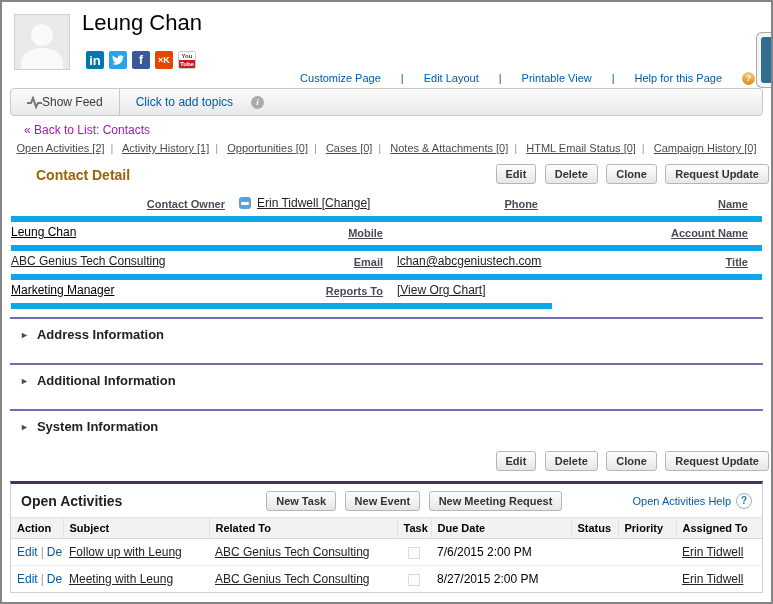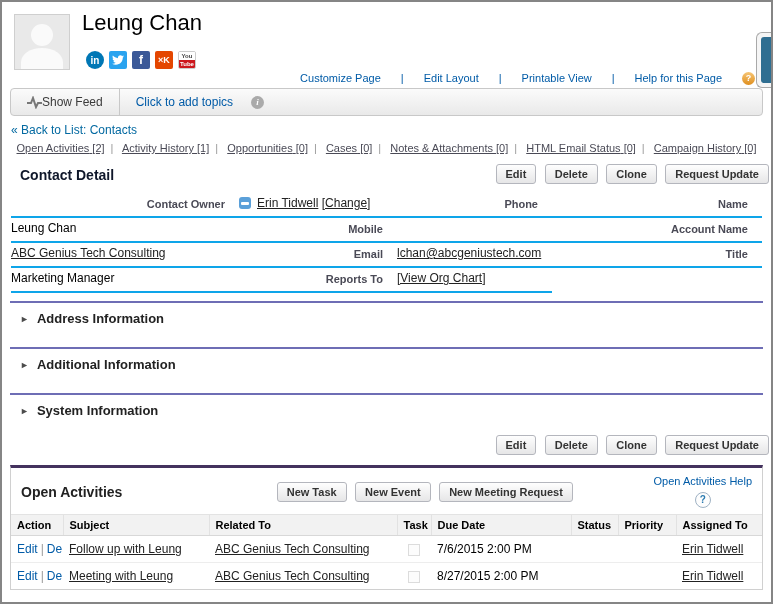--- a/index.html
+++ b/index.html
@@ -17,21 +17,21 @@
   
   .header{position:relative;height:86px;}
   .avatar{position:absolute;left:12px;top:12px;width:54px;height:54px;
     background:#e9e9e9;border:1px solid #cfcfcf;overflow:hidden;}
   .avatar .head{position:absolute;left:16px;top:9px;width:22px;height:22px;border-radius:50%;background:#fafafa;}
   .avatar .shoulders{position:absolute;left:6px;top:33px;width:42px;height:28px;border-radius:50% 50% 0 0;background:#fafafa;}
   .page-title{position:absolute;left:80px;top:8px;font-size:22px;color:#000;}
   .social{position:absolute;left:84px;top:49px;display:flex;gap:5px;}
   .sicon{width:18px;height:18px;display:flex;align-items:center;justify-content:center;
     color:#fff;font-weight:bold;border-radius:2px;font-size:10px;box-sizing:border-box;cursor:pointer;}
-  .ic-li{background:#0077b5;font-size:10px;border-radius:9px;}
+  .ic-li{background:#0077b5;font-size:13px;}
   .ic-tw{background:#2aa3ef;}
   .ic-fb{background:#3b5998;font-size:12px;}
   .ic-kl{background:#e44600;font-size:9px;}
   .ic-yt{background:#fff;border:1px solid #ccc;flex-direction:column;padding:0;overflow:hidden;}
   .yt-top{display:block;width:100%;text-align:center;font-size:6px;line-height:8px;color:#444;background:#fff;font-weight:bold;}
   .yt-bot{display:block;width:100%;text-align:center;font-size:6px;line-height:8px;color:#fff;background:#cc181e;font-weight:bold;}
   .top-links{position:absolute;right:16px;top:70px;font-size:11px;color:#015ba7;display:flex;align-items:flex-start;gap:20px;white-space:nowrap;}
   .top-links .lnk{cursor:pointer;}
   .help-orange{display:inline-block;width:13px;height:13px;border-radius:50%;
     background:linear-gradient(#f6c575,#df8f1e);color:#fff;text-align:center;line-height:13px;
@@ -44,51 +44,51 @@
   .feed-bar{margin:0 8px;height:26px;border:1px solid #c8c8c8;border-radius:4px;
     background:linear-gradient(#fbfbfb,#e9e9e9);display:flex;align-items:center;font-size:12px;}
   .feed-btn{display:flex;align-items:center;padding:0 16px;color:#3a3a3a;cursor:pointer;height:100%;}
   .feed-divider{width:1px;height:100%;background:#c8c8c8;}
   .add-topics{color:#015ba7;padding:0 12px 0 16px;cursor:pointer;}
   .info-icon{width:13px;height:13px;border-radius:50%;background:#aaa;color:#fff;
     font-style:italic;font-weight:bold;font-size:9px;text-align:center;line-height:13px;
     font-family:"Liberation Serif",serif;margin-left:6px;}
 
   
-  .back-link{margin:7px 0 3px 9px;font-size:12px;color:#0369a1;cursor:pointer;display:inline-block;}
+  .back-link{margin:7px 0 3px 22px;font-size:12px;color:#a21caf;cursor:pointer;display:inline-block;}
   .shortcuts{text-align:center;font-size:11px;color:#7c7c7c;margin:2px 0 10px;}
   .sc-link{color:#4a4a56;text-decoration:underline;cursor:pointer;}
   .sc-sep{margin:0 6px;color:#999;}
 
   
   .detail-head{position:relative;height:26px;margin-top:6px;}
-  .detail-title{position:absolute;left:18px;top:3px;font-weight:bold;font-size:14px;color:#0f172a;}
+  .detail-title{position:absolute;left:34px;top:3px;font-weight:bold;font-size:14px;color:#a16207;}
   .btn-row{text-align:right;}
   .btn{display:inline-block;margin:0 2px;padding:3px 9px;font-size:11px;font-weight:bold;color:#333;
     background:linear-gradient(#fefefe,#e6e6e7);border:1px solid #b4b6bd;border-radius:3px;cursor:pointer;white-space:nowrap;}
   .detail-grid{display:grid;grid-template-columns:228px 158px 155px 1fr;margin:3px 9px 0;font-size:12px;}
-  .dcell{border-bottom:2px solid #0ea5e9;padding:3px 0 4px;min-height:14px;}
+  .dcell{border-bottom:6px solid #0ea5e9;padding:3px 0 4px;min-height:14px;text-decoration:underline;}
   .dlabel{text-align:right;padding-right:14px;font-size:11px;font-weight:bold;color:#4a4a56;padding-top:5px;}
   .dlink{color:#222;text-decoration:underline;cursor:pointer;}
   .owner-ic{display:inline-block;width:12px;height:12px;border-radius:3px;background:#5ba0d9;
     vertical-align:-2px;margin-right:6px;position:relative;}
   .owner-ic::after{content:"";position:absolute;left:2px;top:5px;width:8px;height:3px;background:#fff;border-radius:1px;}
 
   
   .collapse-sec{border-top:2px solid #6e6db5;margin:8px 8px 0;padding:8px 0 13px 10px;
     font-size:13px;font-weight:bold;color:#222;cursor:pointer;}
   .tri{color:#4c4c4c;font-size:9px;margin-right:8px;vertical-align:1px;}
   .bottom-btns{margin:4px 0 10px;}
 
   
   .related{margin:0 8px 12px;border:1px solid #d0d0d0;border-top:3px solid #44325e;background:#fff;}
   .rel-head{display:flex;align-items:center;padding:7px 10px 6px;}
   .rel-title{font-weight:bold;font-size:14px;color:#222;width:175px;}
   .rel-btns{flex:1;text-align:center;white-space:nowrap;}
-  .rel-help{color:#015ba7;font-size:11px;display:flex;align-items:center;gap:5px;cursor:pointer;white-space:nowrap;flex-direction:column;}
+  .rel-help{color:#015ba7;font-size:11px;display:flex;align-items:center;gap:5px;cursor:pointer;white-space:nowrap;}
   .help-circ{width:14px;height:14px;border-radius:50%;border:1px solid #9fb2c4;background:#fdfdfd;
     color:#2a7ab0;font-size:10px;font-weight:bold;text-align:center;line-height:14px;}
   table.rel-table{width:100%;border-collapse:collapse;font-size:12px;table-layout:fixed;}
   .rel-table th{background:#f2f2f2;font-weight:bold;text-align:left;padding:4px 6px;
     border-bottom:1px solid #d8d8d8;border-top:1px solid #e3e3e3;font-size:11px;color:#000;overflow:hidden;white-space:nowrap;}
   .rel-table th + th{border-left:1px solid #e2e2e2;}
   .rel-table td{padding:6px;border-top:1px solid #ededed;overflow:hidden;white-space:nowrap;}
   .rel-table tr.r0 td{border-top:none;}
   .blue-link{color:#015ba7;cursor:pointer;}
   .dark-link{color:#222;text-decoration:underline;cursor:pointer;}

